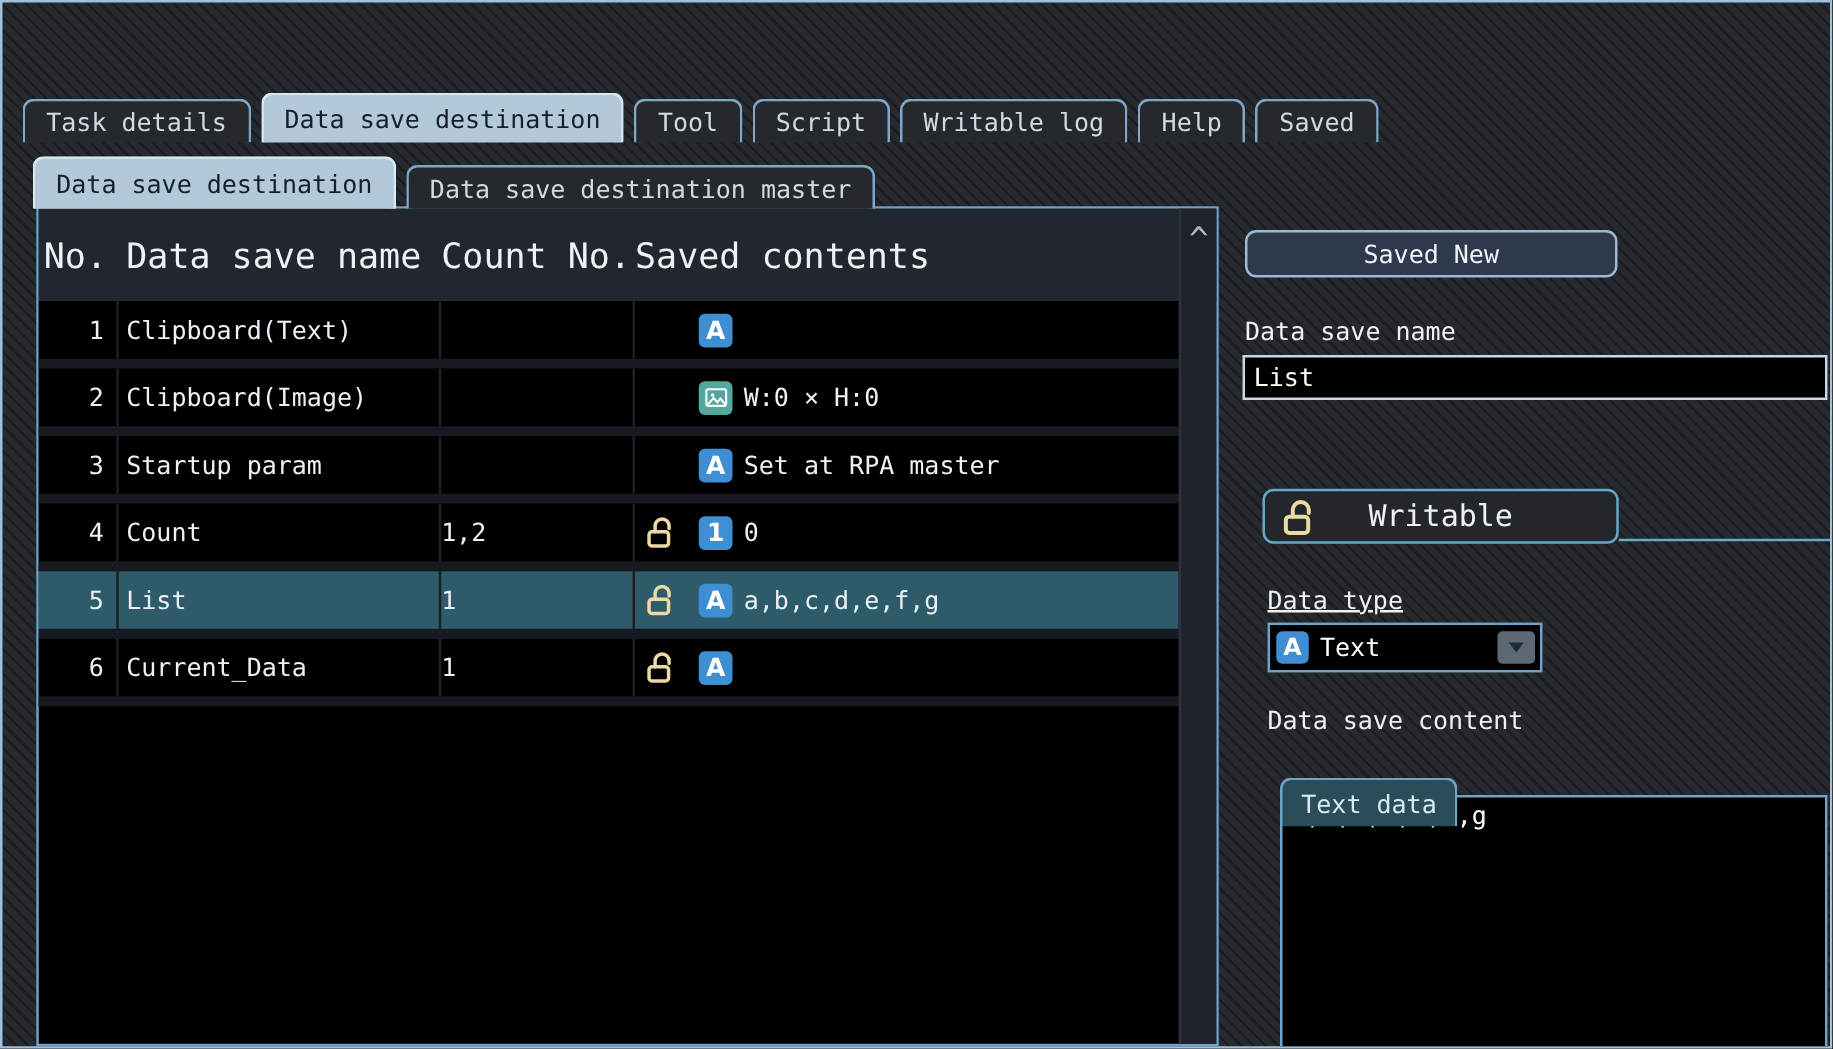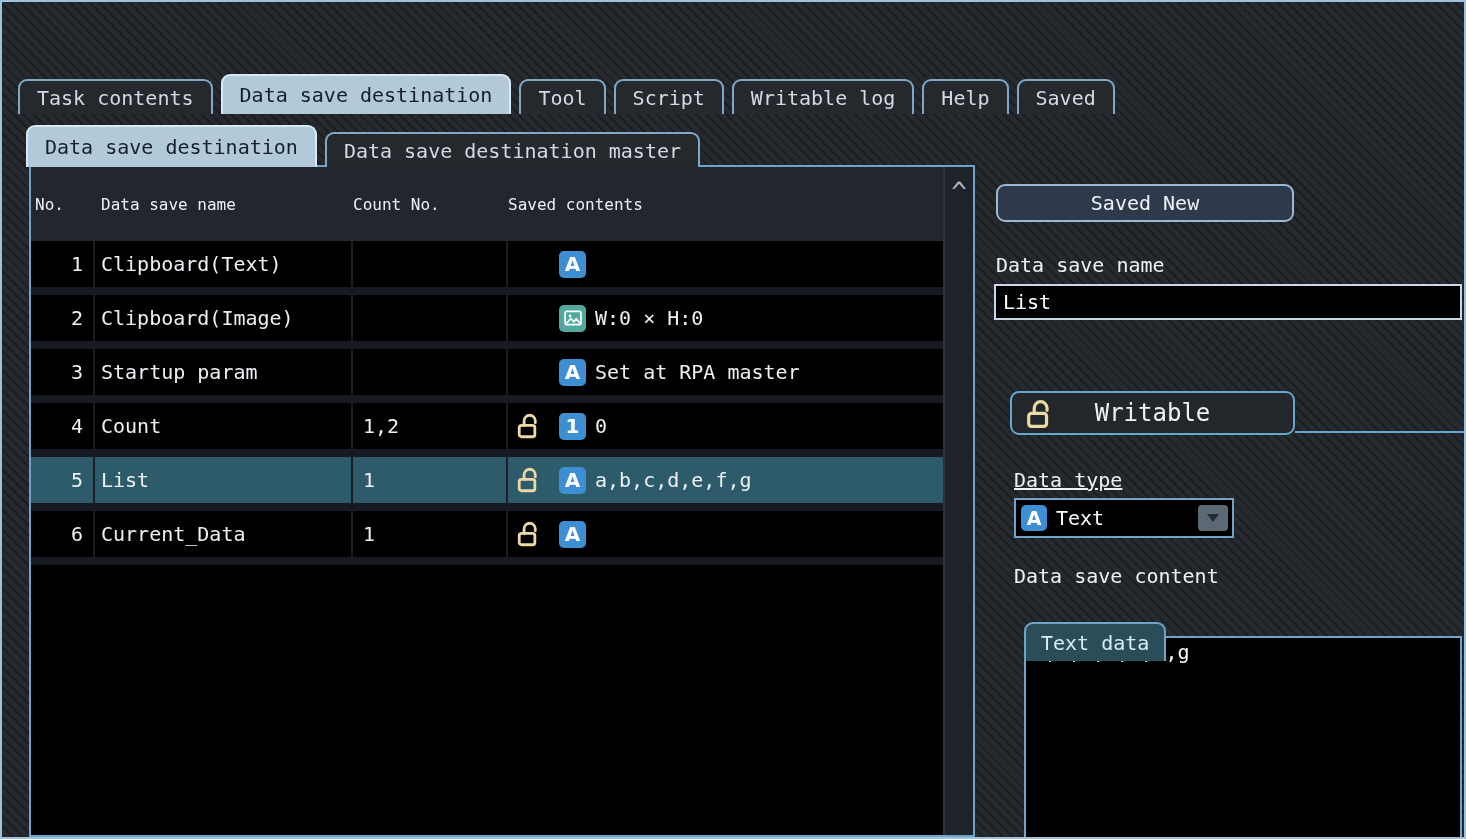--- a/index.html
+++ b/index.html
@@ -27,38 +27,38 @@
   }
   #sub-tabs .tab.active{height:42px;}
 
   
   #table-panel{
     position:absolute;left:27px;top:163px;width:946px;height:672px;z-index:1;
     border:2px solid var(--accent-border,#6fa3c8);background:#000;
   }
   #table-header{
     position:absolute;left:0;top:0;right:0;height:74px;background:#22262e;
-    display:flex;align-items:center;color:#eef2f6;font-size:16px;
+    display:flex;align-items:center;color:#eef2f6;font-size:28px;
   }
   .h-no{width:64px;padding-left:4px;}
   .h-name{width:258px;padding-left:6px;}
   .h-usage{width:155px;}
   .h-content{flex:1;}
 
   #table-body{position:absolute;left:0;top:74px;right:30px;}
   .trow{
     display:flex;align-items:stretch;height:54px;background:#000;
     border-bottom:8px solid #171a20;color:#edf1f5;font-size:20px;
   }
   .trow.selected{background:var(--selected-row-bg,#2d5b69);}
   .c-no{width:64px;display:flex;align-items:center;justify-content:flex-end;
         padding-right:10px;border-right:2px solid #1c2026;}
   .c-name{width:258px;display:flex;align-items:center;padding-left:6px;
         border-right:2px solid #1c2026;}
-  .c-usage{width:155px;display:flex;align-items:center;padding-left:10px;
+  .c-usage{width:155px;display:flex;align-items:center;
         border-right:2px solid #1c2026;}
   .c-content{flex:1;display:flex;align-items:center;padding-left:8px;gap:9px;}
   .lock-slot{width:34px;min-width:34px;display:flex;align-items:center;}
   .c-text{white-space:nowrap;}
 
   #scrollbar{
     position:absolute;top:0;right:0;bottom:0;width:30px;background:#1e222a;
     border-left:2px solid #2c313a;display:flex;justify-content:center;align-items:flex-start;
   }
   #scroll-up{color:#aab4be;font-size:26px;line-height:26px;margin-top:12px;}
@@ -128,21 +128,21 @@
     color:#fff;font-size:20px;font-family:"DejaVu Sans Mono",monospace;
     padding:2px 7px;resize:none;outline:none;overflow:hidden;
   }
 </style>
 </head>
 <body>
 
 <div class="screen">
 
   <div id="main-tabs" class="tabrow">
-      <div class="tab">Task contents</div>
+      <div class="tab">Task details</div>
       <div class="tab active">Data save destination</div>
       <div class="tab">Tool</div>
       <div class="tab">Script</div>
       <div class="tab">Writable log</div>
       <div class="tab">Help</div>
       <div class="tab">Saved</div>
     </div>
   <div id="sub-tabs" class="tabrow">
       <div class="tab active">Data save destination</div>
       <div class="tab">Data save destination master</div>

